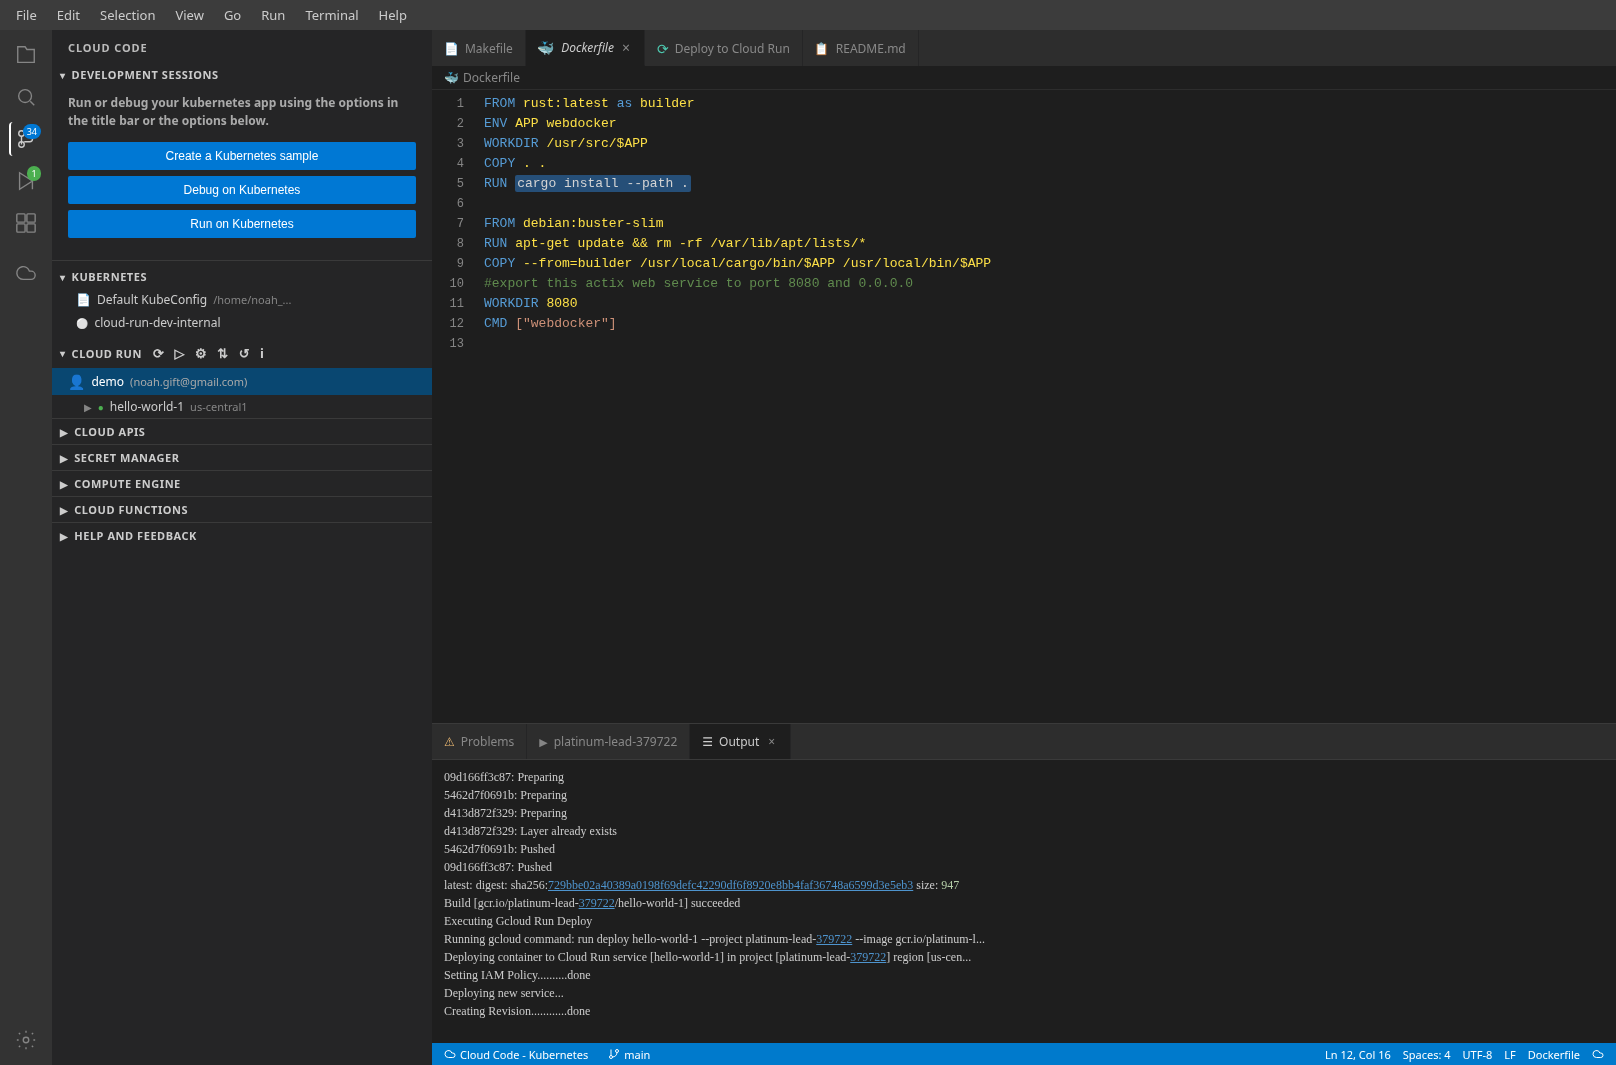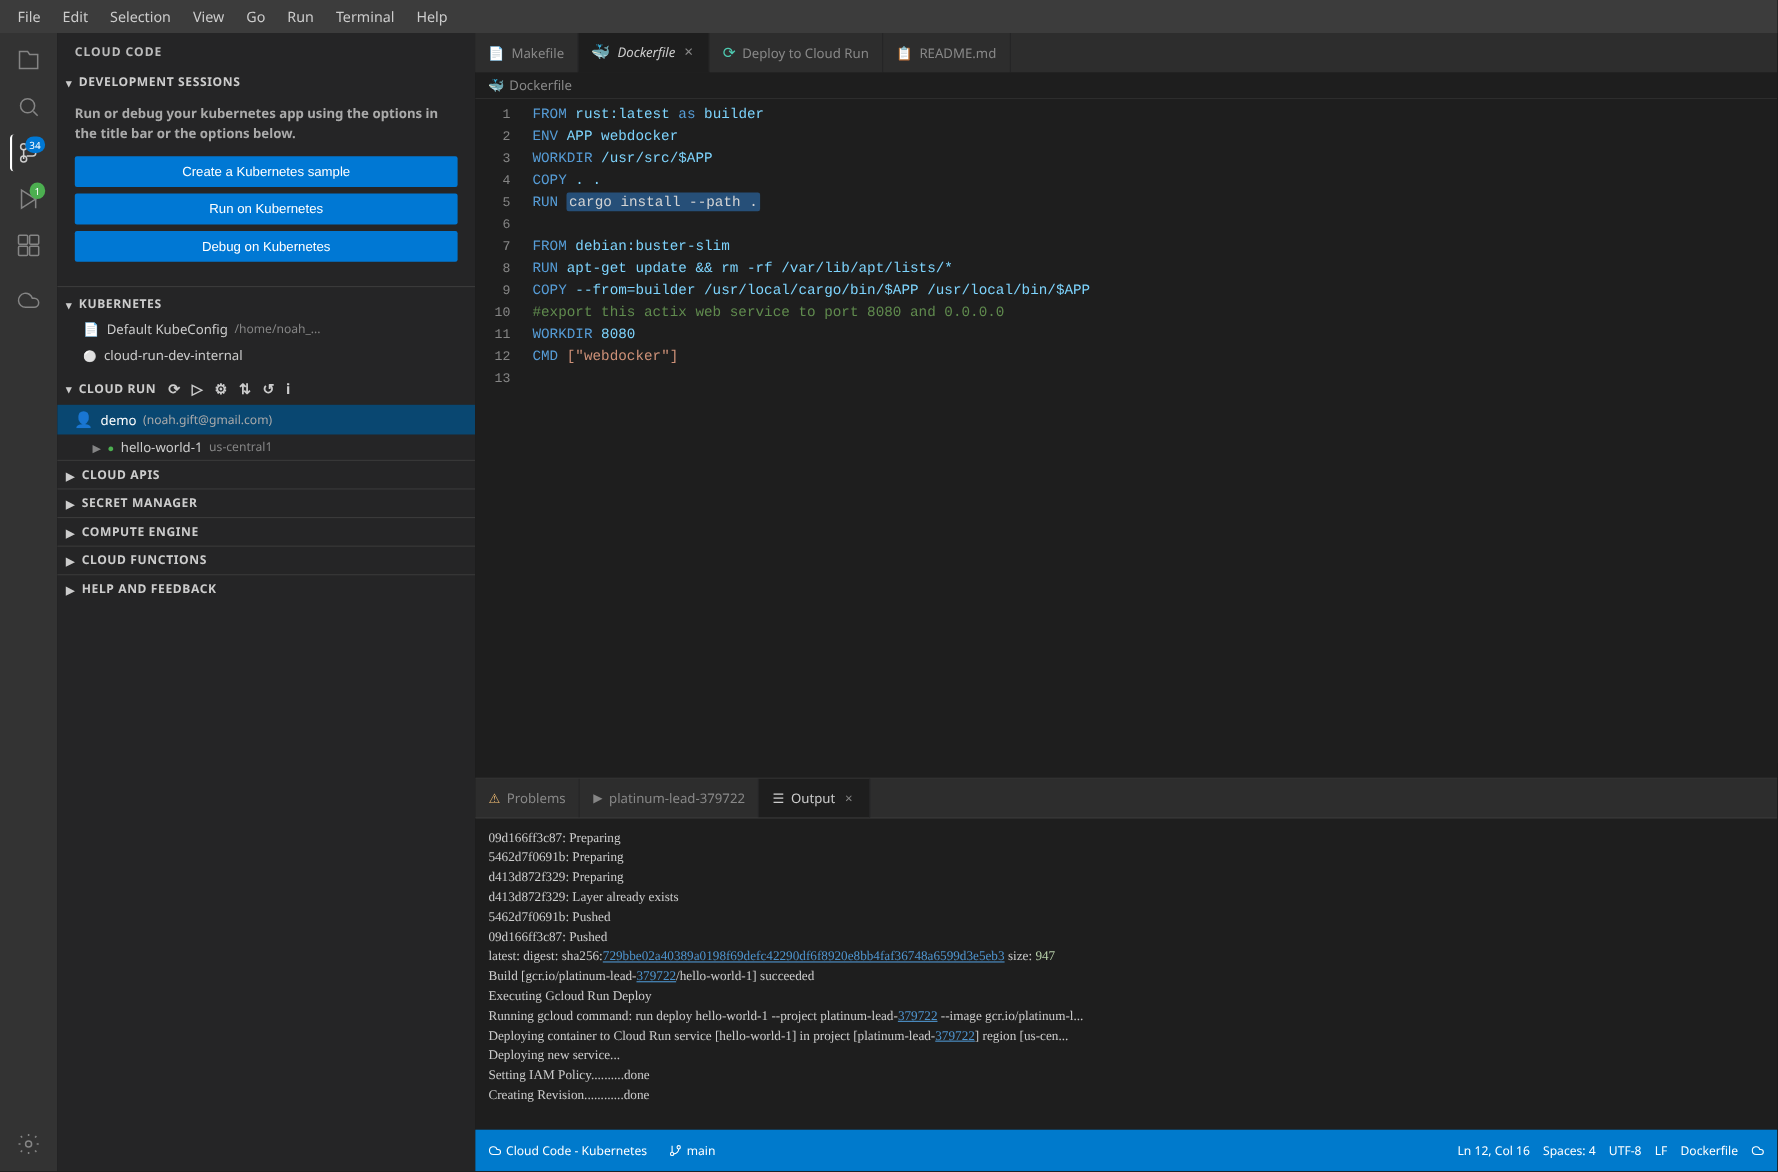--- a/index.html
+++ b/index.html
@@ -283,21 +283,21 @@
     }
     .code-content {
       flex: 1;
       padding-left: 4px;
       white-space: pre;
     }
     
     .kw-blue { color: #569cd6; }
     .kw-string { color: #ce9178; }
     .kw-comment { color: #608b4e; }
-    .kw-white { color: #7dd3fc; }
+    .kw-white { color: #fde047; }
 
     
     .terminal-panel {
       height: 320px;
       background: #1e1e1e;
       border-top: 1px solid #3a3a3a;
       display: flex;
       flex-direction: column;
       flex-shrink: 0;
     }
@@ -337,21 +337,21 @@
       font-family: Liberation Serif, serif;
       font-size: 12px;
       line-height: 18px;
       color: #cccccc;
     }
     .terminal-content .link { color: #4e94ce; text-decoration: underline; cursor: pointer; }
     .terminal-content .number { color: #b5cea8; }
 
     
     .status-bar {
-      height: 38px;
+      height: 22px;
       background: #007acc;
       display: flex;
       align-items: center;
       padding: 0 8px;
       font-size: 11px;
       color: white;
       gap: 12px;
       flex-shrink: 0;
     }
     .status-item {
@@ -459,22 +459,22 @@
   <div class="sidebar">
     <div class="sidebar-header">CLOUD CODE</div>
 
     <div class="sidebar-section-header">
       <span class="chevron">▾</span>
       <span>DEVELOPMENT SESSIONS</span>
     </div>
     <div class="dev-sessions">
       <p>Run or debug your kubernetes app using the options in the title bar or the options below.</p>
       <button class="btn-primary">Create a Kubernetes sample</button>
+      <button class="btn-primary">Debug on Kubernetes</button>
       <button class="btn-primary">Run on Kubernetes</button>
-      <button class="btn-primary">Debug on Kubernetes</button>
     </div>
 
     <div class="k8s-section">
       <div class="sidebar-section-header">
         <span class="chevron">▾</span>
         <span>KUBERNETES</span>
       </div>
       <div class="k8s-item">
         <span style="color:#858585;">📄</span>
         <span>Default KubeConfig</span>
@@ -663,22 +663,22 @@
         <div>5462d7f0691b: Preparing</div>
         <div>d413d872f329: Preparing</div>
         <div>d413d872f329: Layer already exists</div>
         <div>5462d7f0691b: Pushed</div>
         <div>09d166ff3c87: Pushed</div>
         <div>latest: digest: sha256:<span class="link">729bbe02a40389a0198f69defc42290df6f8920e8bb4faf36748a6599d3e5eb3</span> size: <span class="number">947</span></div>
         <div>Build [gcr.io/platinum-lead-<span class="link">379722</span>/hello-world-1] succeeded</div>
         <div>Executing Gcloud Run Deploy</div>
         <div>Running gcloud command: run deploy hello-world-1 --project platinum-lead-<span class="link">379722</span> --image gcr.io/platinum-l...</div>
         <div>Deploying container to Cloud Run service [hello-world-1] in project [platinum-lead-<span class="link">379722</span>] region [us-cen...</div>
+        <div>Setting IAM Policy..........done</div>
         <div>Deploying new service...</div>
-        <div>Setting IAM Policy..........done</div>
         <div>Creating Revision............done</div>
       </div>
     </div>
 
     <div class="status-bar">
       <div class="status-item">
         <svg width="12" height="12" viewBox="0 0 24 24" fill="none" stroke="white" stroke-width="2">
           <path d="M17.5 19H9a7 7 0 1 1 6.71-9h1.79a4.5 4.5 0 1 1 0 9z"></path>
         </svg>
         <span>Cloud Code - Kubernetes</span>

